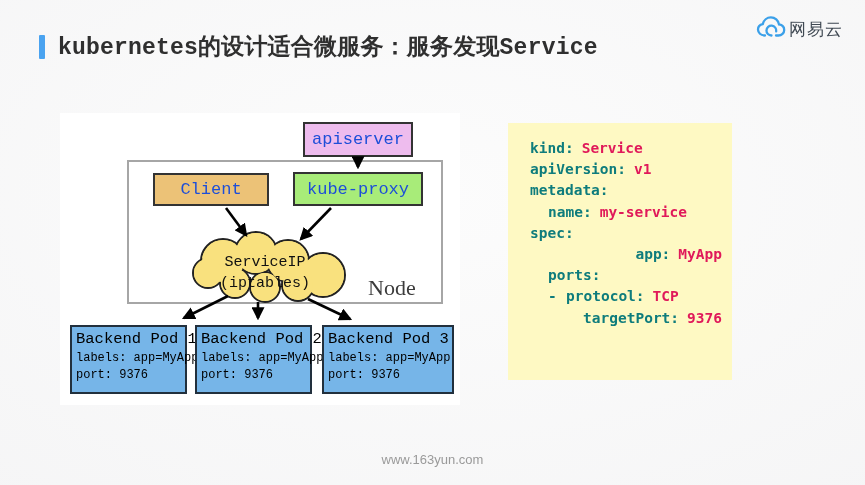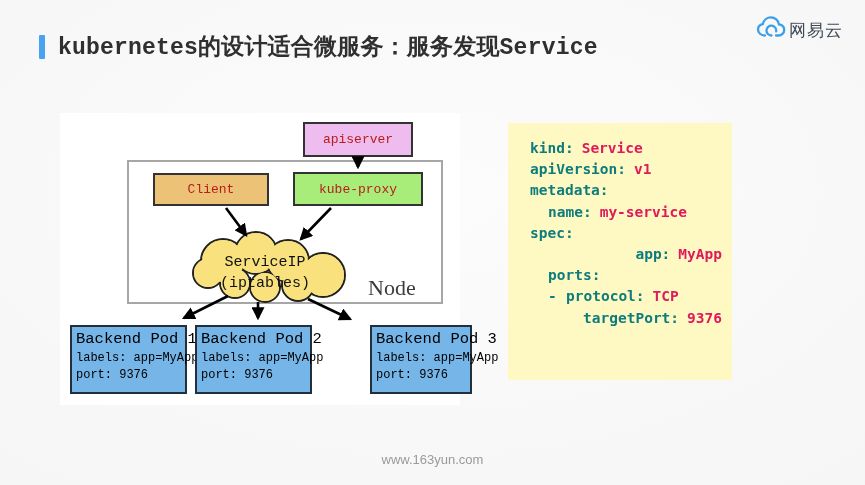--- a/index.html
+++ b/index.html
@@ -9,47 +9,47 @@
     font-family:"Liberation Sans", sans-serif;
     background:radial-gradient(130% 130% at 50% 40%, #fcfcfc 0%, #f4f4f5 75%, #ededef 100%);
     overflow:hidden;
   }
 
   
   .header { position:absolute; left:39px; top:31px; display:flex; align-items:center;font-family:Liberation Mono, monospace; }
   .accent-bar { width:6px; height:24px; background:#4aa3f0; border-radius:1px; margin-right:13px; }
   .title { font-size:23px; font-weight:700; color:#2f2f2f; letter-spacing:0.2px; }
 
-  .logo { position:absolute; right:22px; top:15px; display:flex; align-items:center; gap:3px;font-family:Liberation Mono, monospace; }
+  .logo { position:absolute; right:22px; top:15px; display:flex; align-items:center; gap:3px; }
   .logo-text { font-size:17px; color:#3f4852; letter-spacing:1px; }
 
   
   .diagram-panel { position:absolute; left:60px; top:113px; width:400px; height:292px; background:#ffffff; }
   .node-rect { position:absolute; left:67px; top:47px; width:316px; height:144px; border:2px solid #a6a6a6; background:#ffffff; }
   .node-label { position:absolute; left:308px; top:162px; font-family:"Liberation Serif", serif; font-size:22px; color:#3c3c3c; }
 
   .dbox {
     position:absolute; border:2px solid #333; display:flex; align-items:center; justify-content:center;
-    font-family:"Liberation Mono", monospace; font-size:13px; color:#b91c1c; white-space:nowrap;
+    font-family:"Liberation Mono", monospace; font-size:17px; color:#1d4ed8; white-space:nowrap;
   }
   .apiserver  { left:243px; top:9px;  width:110px; height:35px; background:var(--apiserver-fill,#eebcee); }
   .client     { left:93px;  top:60px; width:116px; height:33px; background:var(--client-fill,#ecc277); }
   .kube-proxy { left:233px; top:59px; width:130px; height:34px; background:var(--kube-proxy-fill,#a8ec79); }
 
   .overlay-svg { position:absolute; left:0; top:0; width:400px; height:292px; pointer-events:none; }
 
   .cloud-text { position:absolute; left:130px; top:139px; width:150px; text-align:center;
     font-family:"Liberation Mono", monospace; font-size:15px; color:#111; line-height:21px; }
 
   .pod {
     position:absolute; top:212px; width:117px; height:69px;
     background:var(--pod-fill,#76b5e8); border:2px solid #22303d; padding:2px 4px;
     font-family:"Liberation Mono", monospace; color:#000000;
   }
-  .pod-1 { left:10px; } .pod-2 { left:135px; } .pod-3 { left:262px; width:102px;margin-left:48px; }
+  .pod-1 { left:10px; } .pod-2 { left:135px; } .pod-3 { left:262px; width:132px; }
   .pod-title { font-size:15.5px; line-height:21px; white-space:nowrap; }
   .pod-line  { font-size:12px;   line-height:17px; white-space:nowrap; }
   .pod-line:first-of-type { margin-top:3px; }
 
   
   .yaml-panel {
     position:absolute; left:508px; top:123px; width:224px; height:257px;
     background:#fef9c3; padding:15px 10px 0 22px;
     font-family:"DejaVu Sans Mono", monospace; font-size:14.5px; font-weight:700; line-height:21.2px;
     white-space:nowrap;

